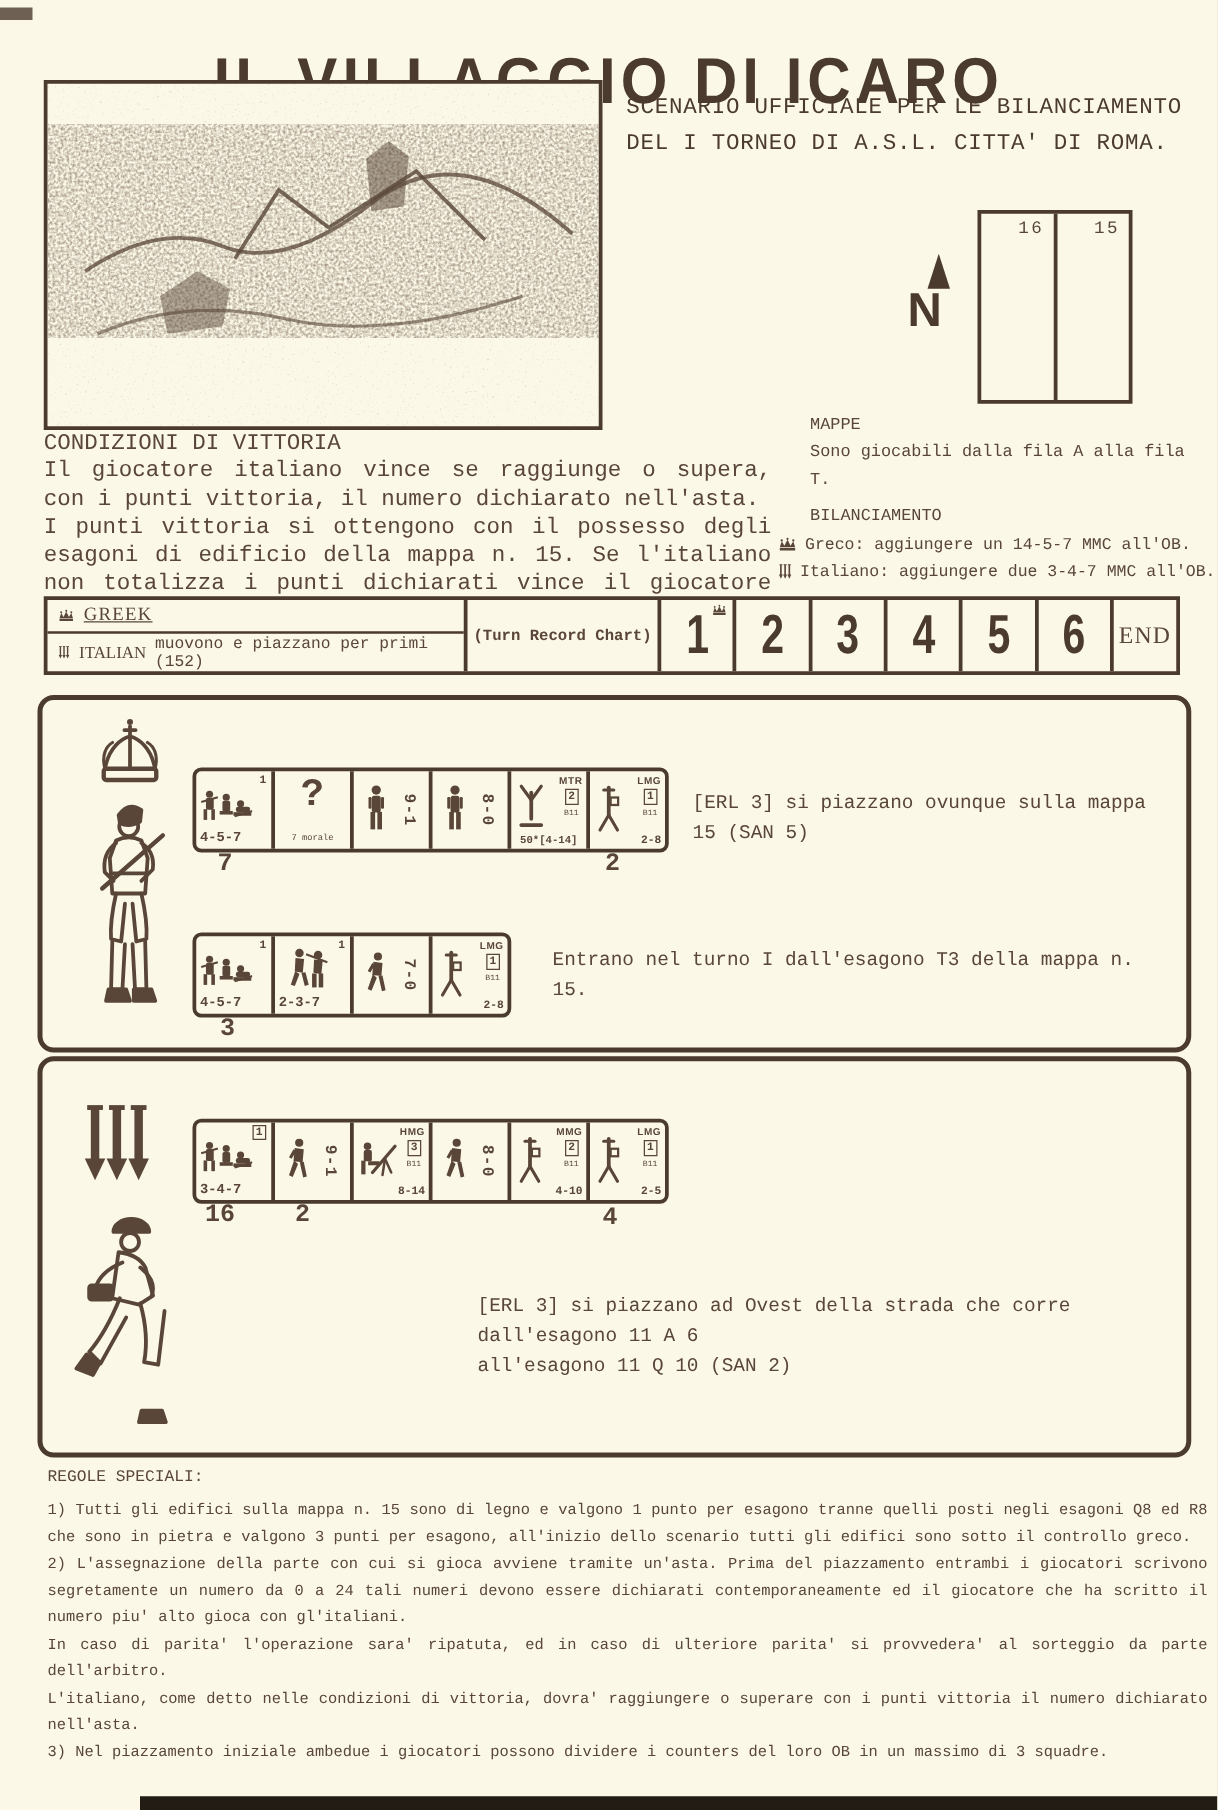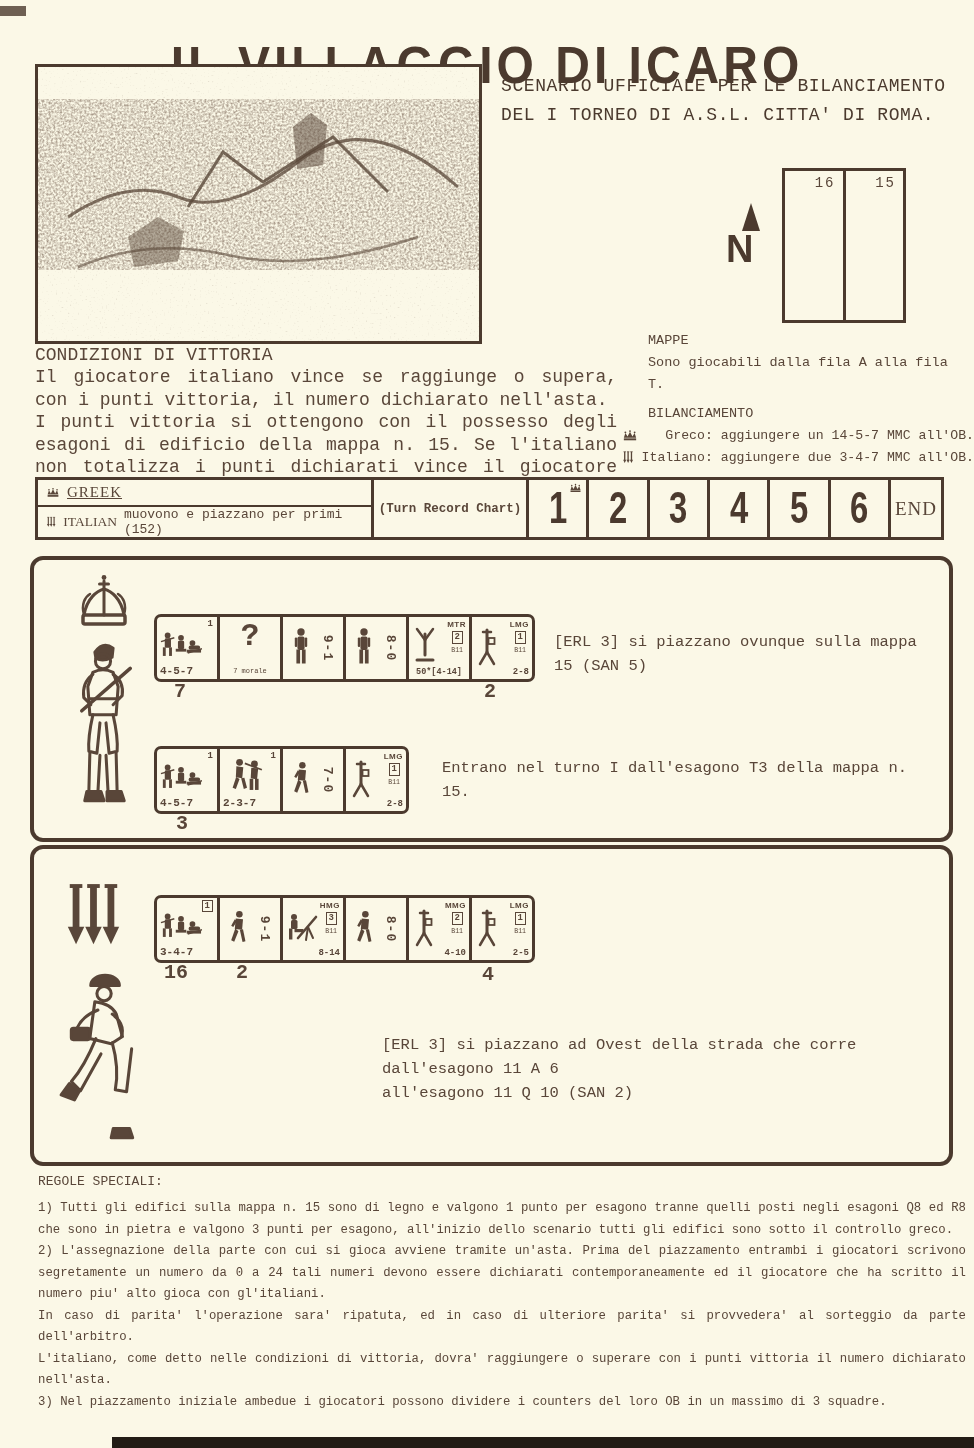--- a/index.html
+++ b/index.html
@@ -29,21 +29,21 @@
   .north-tri{left:742px;top:203px;width:0;height:0;border-left:9px solid transparent;border-right:9px solid transparent;border-bottom:28px solid var(--ink-dark);}
   .north-n{left:726px;top:228px;font-family:"Liberation Sans",sans-serif;font-weight:bold;font-size:38px;color:var(--ink-dark);}
   .map-frame{left:782px;top:168px;width:118px;height:149px;border:3px solid var(--ink-dark);display:flex;}
   .map-cell{flex:1;position:relative;}
   .map-cell + .map-cell{border-left:3px solid var(--ink-dark);}
   .map-cell .bnum{position:absolute;top:4px;right:7px;font-size:14px;letter-spacing:2px;}
   
   .blockhead{font-size:13.5px;}
   .mappe{left:648px;top:330px;width:320px;font-size:13.5px;line-height:22px;}
   .balance{left:648px;top:403px;width:326px;font-size:13.2px;line-height:22px;}
-  .balance .brow{display:flex;align-items:center;gap:6px;margin-left:-26px;justify-content:space-between;}
+  .balance .brow{display:flex;align-items:center;gap:6px;margin-left:-26px;}
   .balance .brow .bicon{width:16px;height:14px;flex:0 0 auto;}
   .victory{left:35px;top:344px;width:582px;font-size:18px;line-height:22.4px;}
   .victory p{margin:0;text-align:justify;}
   
   .tchart{left:35px;top:477px;width:903px;height:57px;border:3px solid var(--ink-dark);display:flex;background:var(--paper);}
   .tc-left{width:333px;border-right:3px solid var(--ink-dark);display:flex;flex-direction:column;}
   .tc-row{flex:1;display:flex;align-items:center;gap:7px;padding-left:8px;}
   .tc-row:first-child{border-bottom:2px solid var(--ink-dark);}
   .serif{font-family:"Liberation Serif",serif;}
   .tc-nat{font-size:15px;letter-spacing:1px;text-decoration:underline;}

